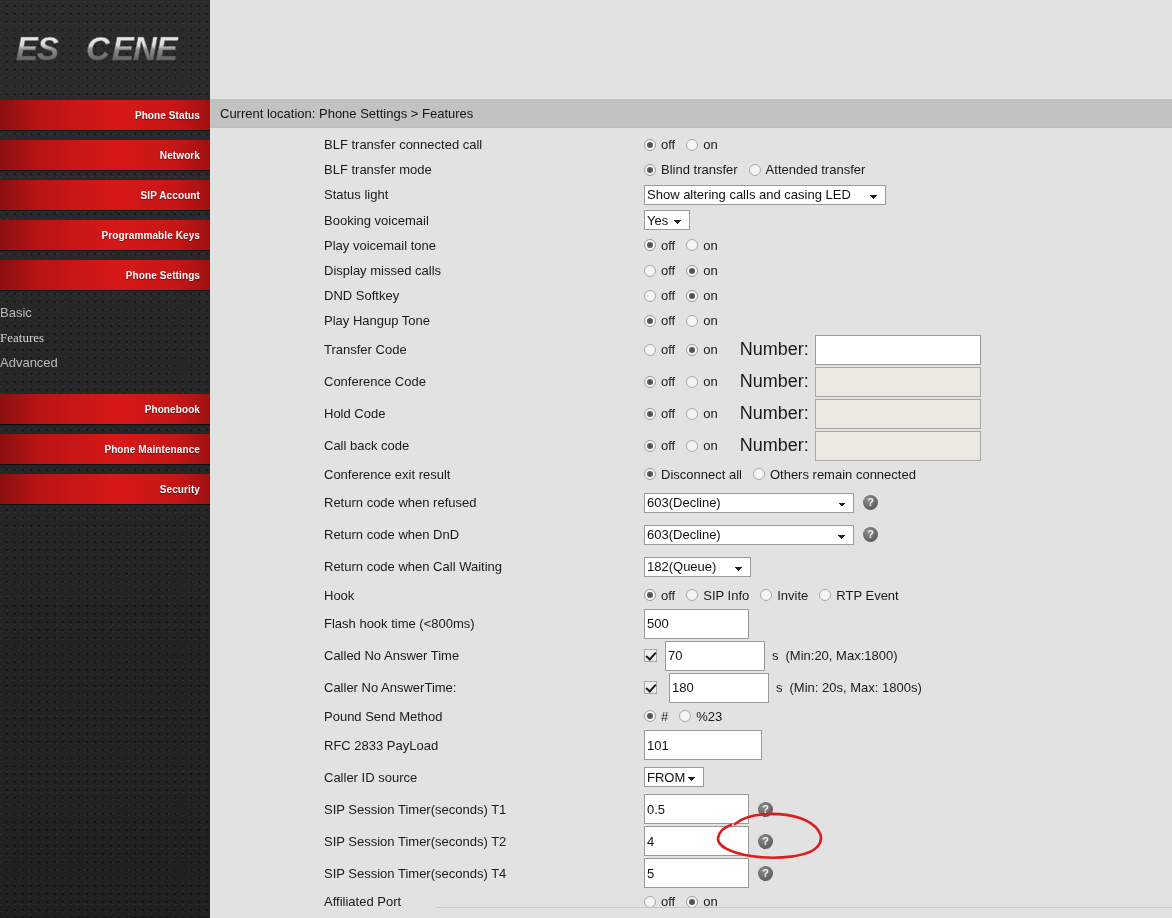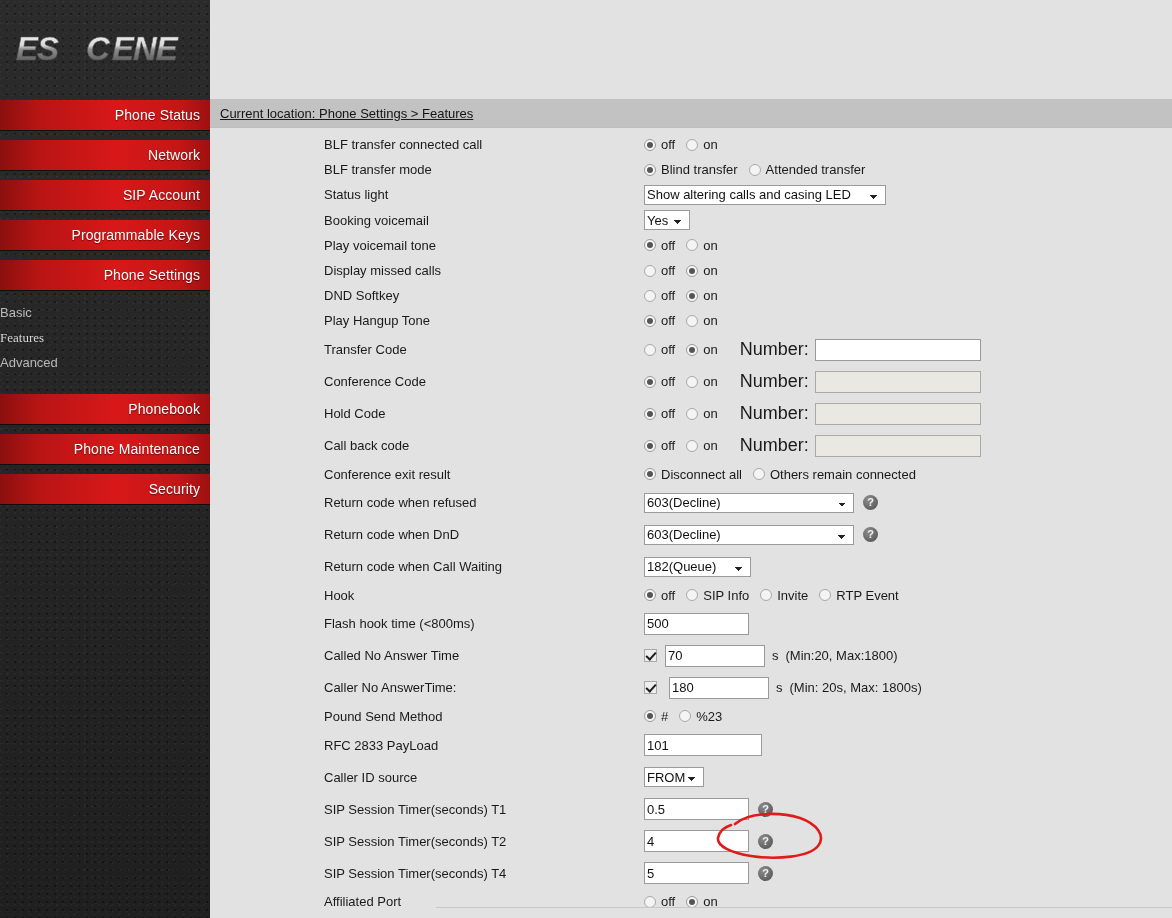--- a/index.html
+++ b/index.html
@@ -63,22 +63,22 @@
     width: 210px;
     background: linear-gradient(90deg, #8b0f0f 0%, #b81414 18%, #d81818 55%, #c41616 85%, #9e1010 100%);
     box-shadow: 0 1px 0 rgba(0,0,0,.6);
     display: flex;
     align-items: center;
     justify-content: flex-end;
     cursor: pointer;
   }
   .nav-btn > span {
     color: #ffffff;
-    font-size: 14px;
-    font-weight: normal;
+    font-size: 10px;
+    font-weight: bold;
     padding-right: 10px;
     text-shadow: 0 1px 1px rgba(0,0,0,.5);
     letter-spacing: .1px;
     white-space: nowrap;
   }
   .nav-sub {
     height: 25px;
     display: flex;
     align-items: center;
     justify-content: flex-start;
@@ -97,21 +97,20 @@
     position: absolute;
     left: 210px;
     top: 99px;
     width: 962px;
     height: 29px;
     background: #c2c2c2;
     display: flex;
     align-items: center;
     border-bottom: 1px solid #bdbdbd;
     box-sizing: border-box;
-    text-decoration: underline;
   }
   #header span {
     padding-left: 10px;
     font-size: 13px;
     color: #141414;
   }
 
   
   #content {
     position: absolute;
@@ -200,21 +199,21 @@
     border: solid #1c1c1c;
     border-width: 0 2px 2px 0;
     transform: rotate(42deg);
   }
 
   
   input.txt {
     font-family: "Liberation Sans", sans-serif;
     font-size: 13px;
     color: #111;
-    height: 22px;
+    height: 30px;
     border: 1px solid #9a9a9a;
     background: #ffffff;
     box-sizing: border-box;
     padding: 0 2px;
     outline: none;
   }
   input.txt[disabled] {
     background: #e9e9e2;
     border-color: #a9a9a9;
     color: #777;

